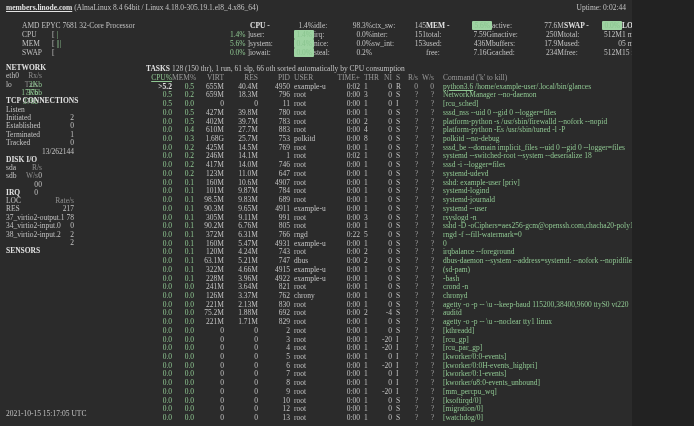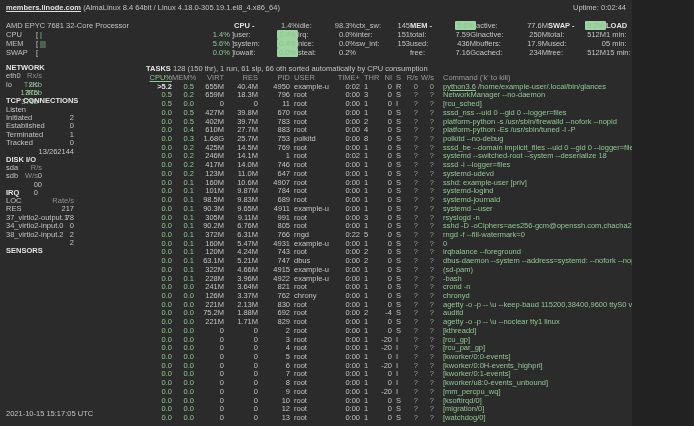--- a/index.html
+++ b/index.html
@@ -1,34 +1,34 @@
 <!DOCTYPE html>
 <html><head>
 <meta charset="utf-8">
 <style>
   * { margin:0; padding:0; box-sizing:border-box; }
   html,body { background:#222; }
   .term {
     position:relative; width:632px; height:426px; overflow:hidden;
     background:#2b2b2b; color:#c3c3c3;
-    font-family:Liberation Sans, sans-serif;
+    font-family:Liberation Serif, serif;
     font-size:7.5px; line-height:9px; white-space:nowrap;
   }
   .bright { color:#e2e2e2; font-weight:bold; }
   .green  { color:#8fc792; }
   .dim    { color:#909090; }
   .uhost  { text-decoration:underline; }
   .boxed  { display:inline-block; background:#9ed3a2; color:#8ac58f; padding:0 2px; border-radius:1px; }
   .ucmd   { text-decoration:underline; }
 
   
   .topline { display:flex; justify-content:space-between; padding:3px 6px 0 6px; }
 
   
-  .statsarea { display:flex; padding:0 6px; margin-top:9px; }
+  .statsarea { display:flex; padding:0 22px; margin-top:9px; }
   .ql { width:240px; }
   .ql-row { display:flex; height:9px; }
   .ql-label { width:30px; }
   .ql-gauge { display:flex; width:198px; }
   .ql-bar { flex:1; display:flex; justify-content:space-between; padding:0 2px; }
   .sgs { flex:1; display:flex; justify-content:space-between; }
   .sg-row { display:flex; justify-content:space-between; height:9px; }
   .sg:nth-child(1){width:64px;} .sg:nth-child(2){width:58px;}
   .sg:nth-child(3){width:54px;} .sg:nth-child(4){width:66px;}
   .sg:nth-child(5){width:72px;} .sg:nth-child(6){width:58px;}
@@ -404,21 +404,21 @@
           <span class="c-s">I</span>
           <span class="c-rs">?</span>
           <span class="c-ws">?</span>
           <span class="c-cmd">[rcu_sched]</span>
         </div>
         <div class="proc-row">
           <span class="c-cpu">0.0</span>
           <span class="c-mem">0.5</span>
           <span class="c-virt">427M</span>
           <span class="c-res">39.8M</span>
-          <span class="c-pid">670</span>
+          <span class="c-pid">780</span>
           <span class="c-user">root</span>
           <span class="c-time">0:00</span>
           <span class="c-thr">1</span>
           <span class="c-ni">0</span>
           <span class="c-s">S</span>
           <span class="c-rs">?</span>
           <span class="c-ws">?</span>
           <span class="c-cmd">sssd_nss --uid 0 --gid 0 --logger=files</span>
         </div>
         <div class="proc-row">

